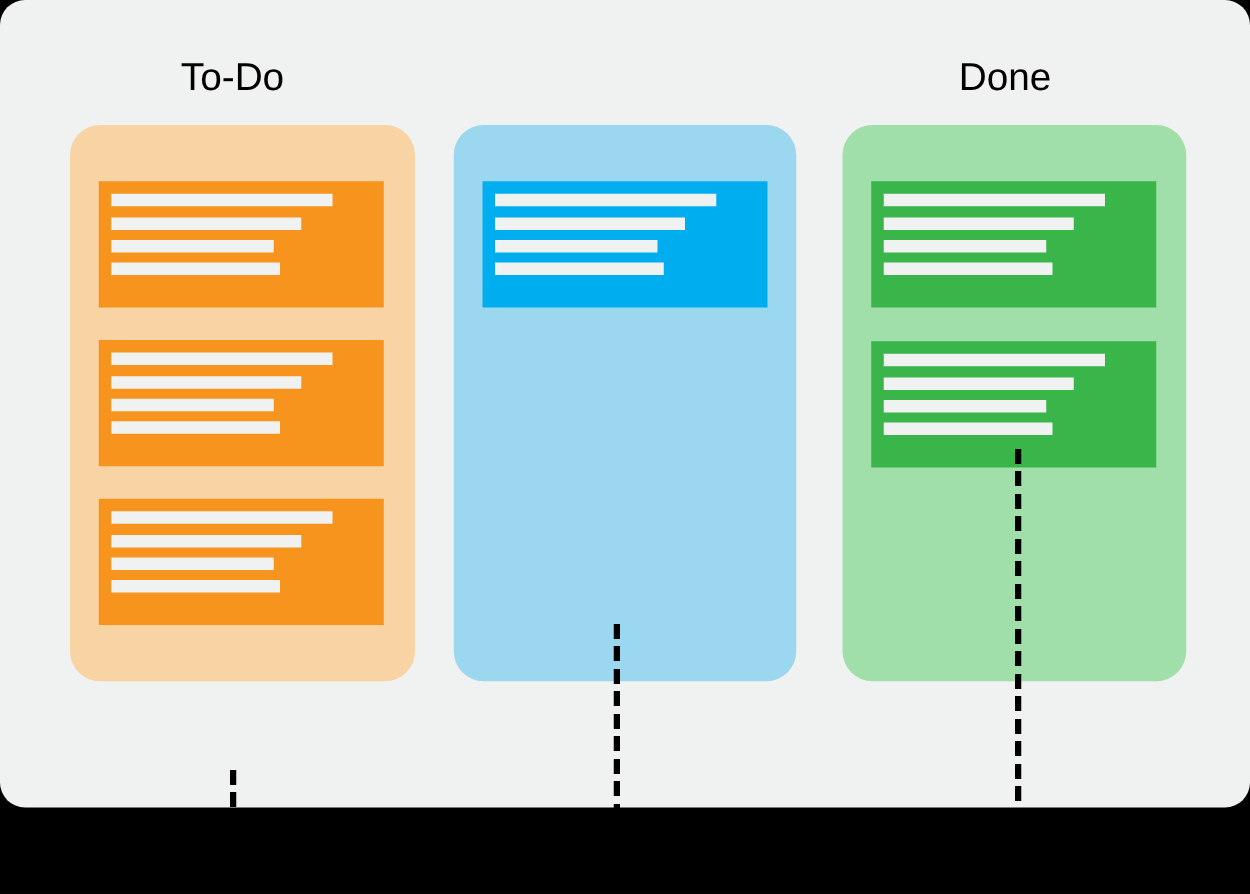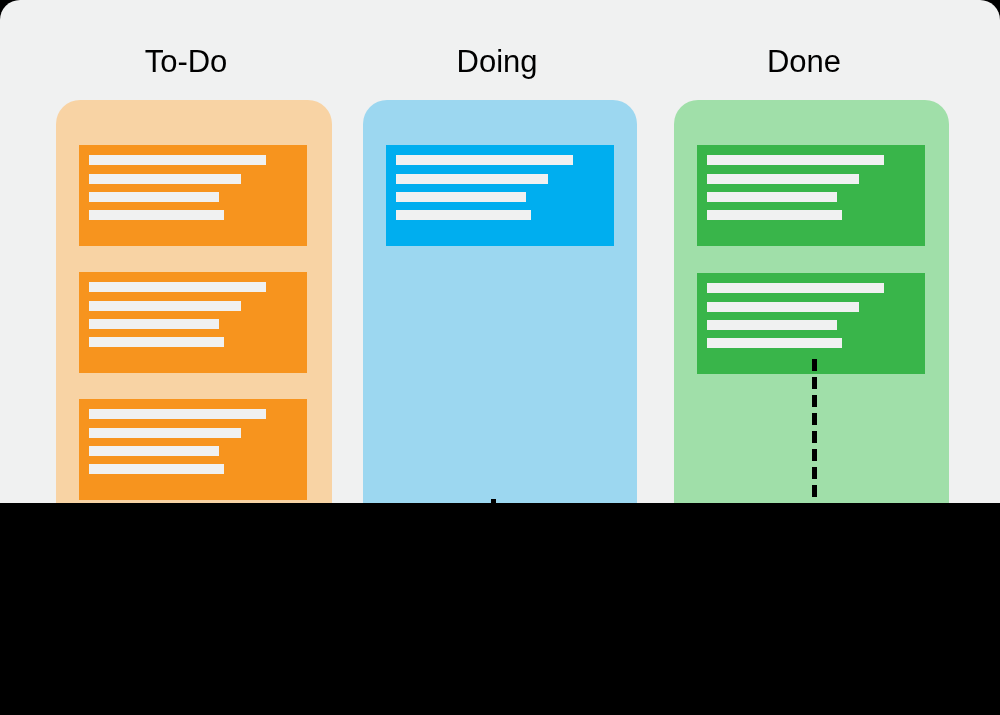--- a/index.html
+++ b/index.html
@@ -1,18 +1,18 @@
 <!DOCTYPE html>
 <html><head>
 <meta charset="utf-8">
 <style>
   html,body{margin:0;padding:0;background:#000;}
   .stage{
     position:relative;
-    width:1000px;height:503px;
+    width:1000px;height:715px;
     background:#000000;
     overflow:hidden;
     font-family:"Liberation Sans", sans-serif;
   }
   .panel{
     position:absolute;
     left:0;top:0;width:1000px;height:646px;
     background:#F0F1F1;
     border-radius:20px;
   }
@@ -69,21 +69,20 @@
   .dash-doing{left:491px;top:499px;height:148px;}
   .dash-done{left:812px;top:359px;height:288px;}
 </style>
 </head>
 <body>
 
 <div class="stage">
   <div class="panel"></div>
 
   <div class="col-label label-todo">To-Do</div>
-  <div class="col-label label-doing">Doing</div>
   <div class="col-label label-done">Done</div>
 
   <div class="column col-todo">
     <div class="card row1">
       <div class="ln ln1"></div>
       <div class="ln ln2"></div>
       <div class="ln ln3"></div>
       <div class="ln ln4"></div>
     </div>
     <div class="card row2">

